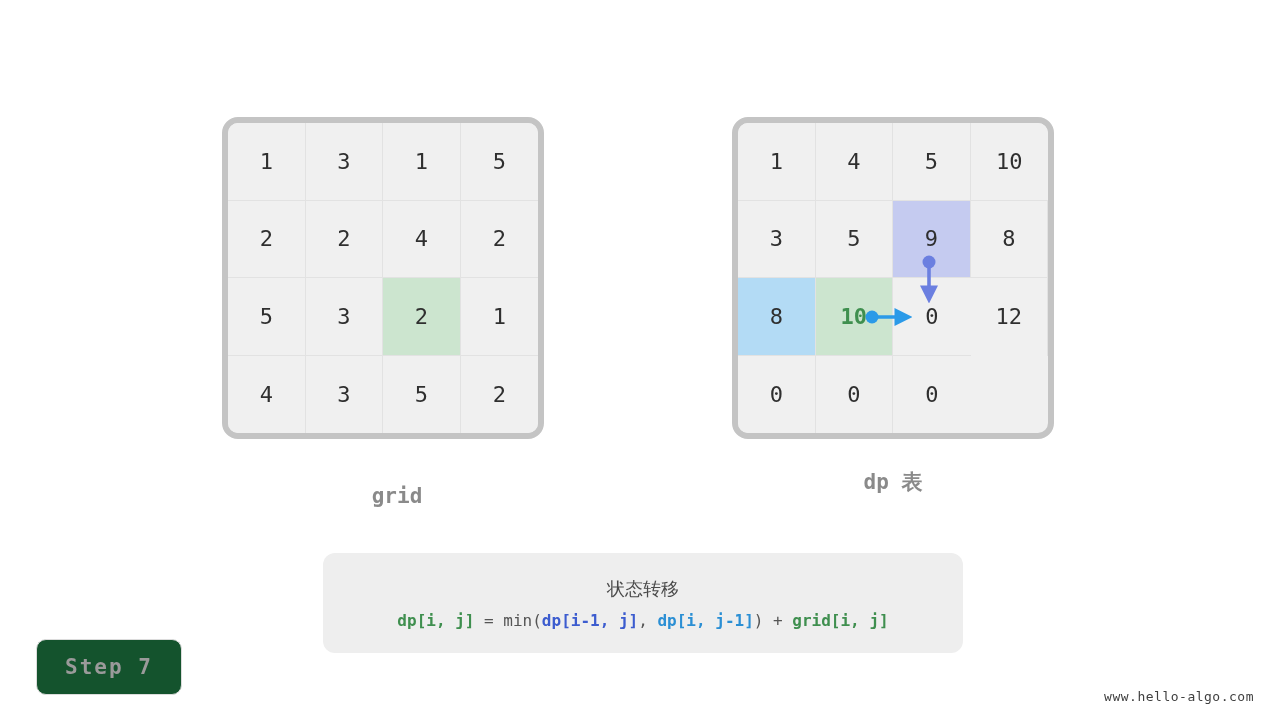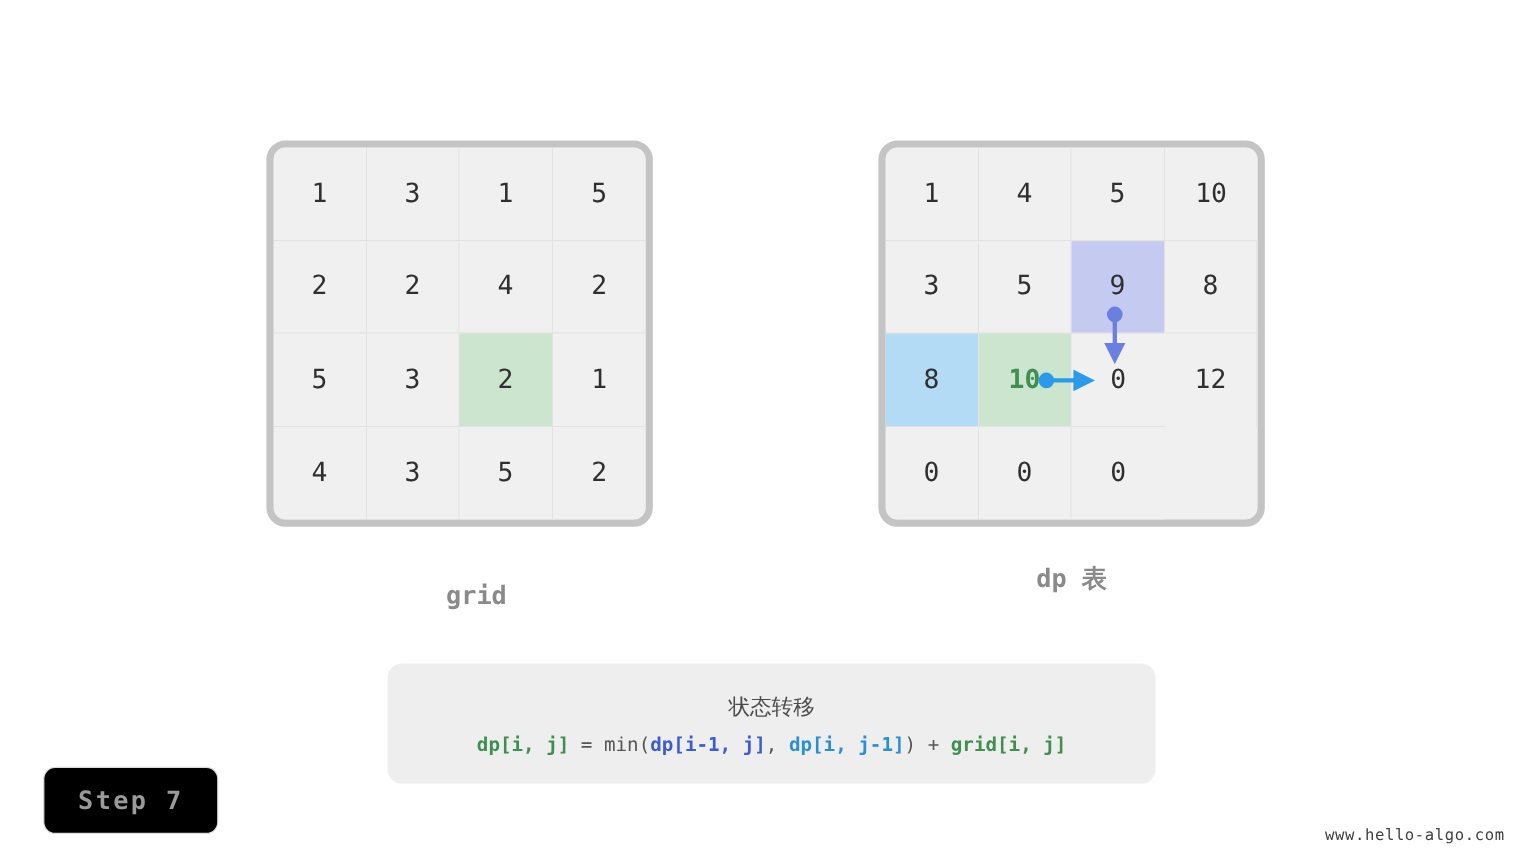--- a/index.html
+++ b/index.html
@@ -108,21 +108,21 @@
   .f-plain  { color: #555555; font-weight: normal; }
 
   
   #step-badge {
     position: absolute;
     left: 36px;
     top: 639px;
     width: 146px;
     height: 56px;
     box-sizing: border-box;
-    background: #000000;
+    background: #14532d;
     border: 1px solid #dcdcdc;
     border-radius: 10px;
     display: flex;
     align-items: center;
     justify-content: center;
     font-family: "DejaVu Sans Mono", "Liberation Mono", monospace;
     font-weight: bold;
     font-size: 21px;
     color: #9a9a9a;
     letter-spacing: 2px;

